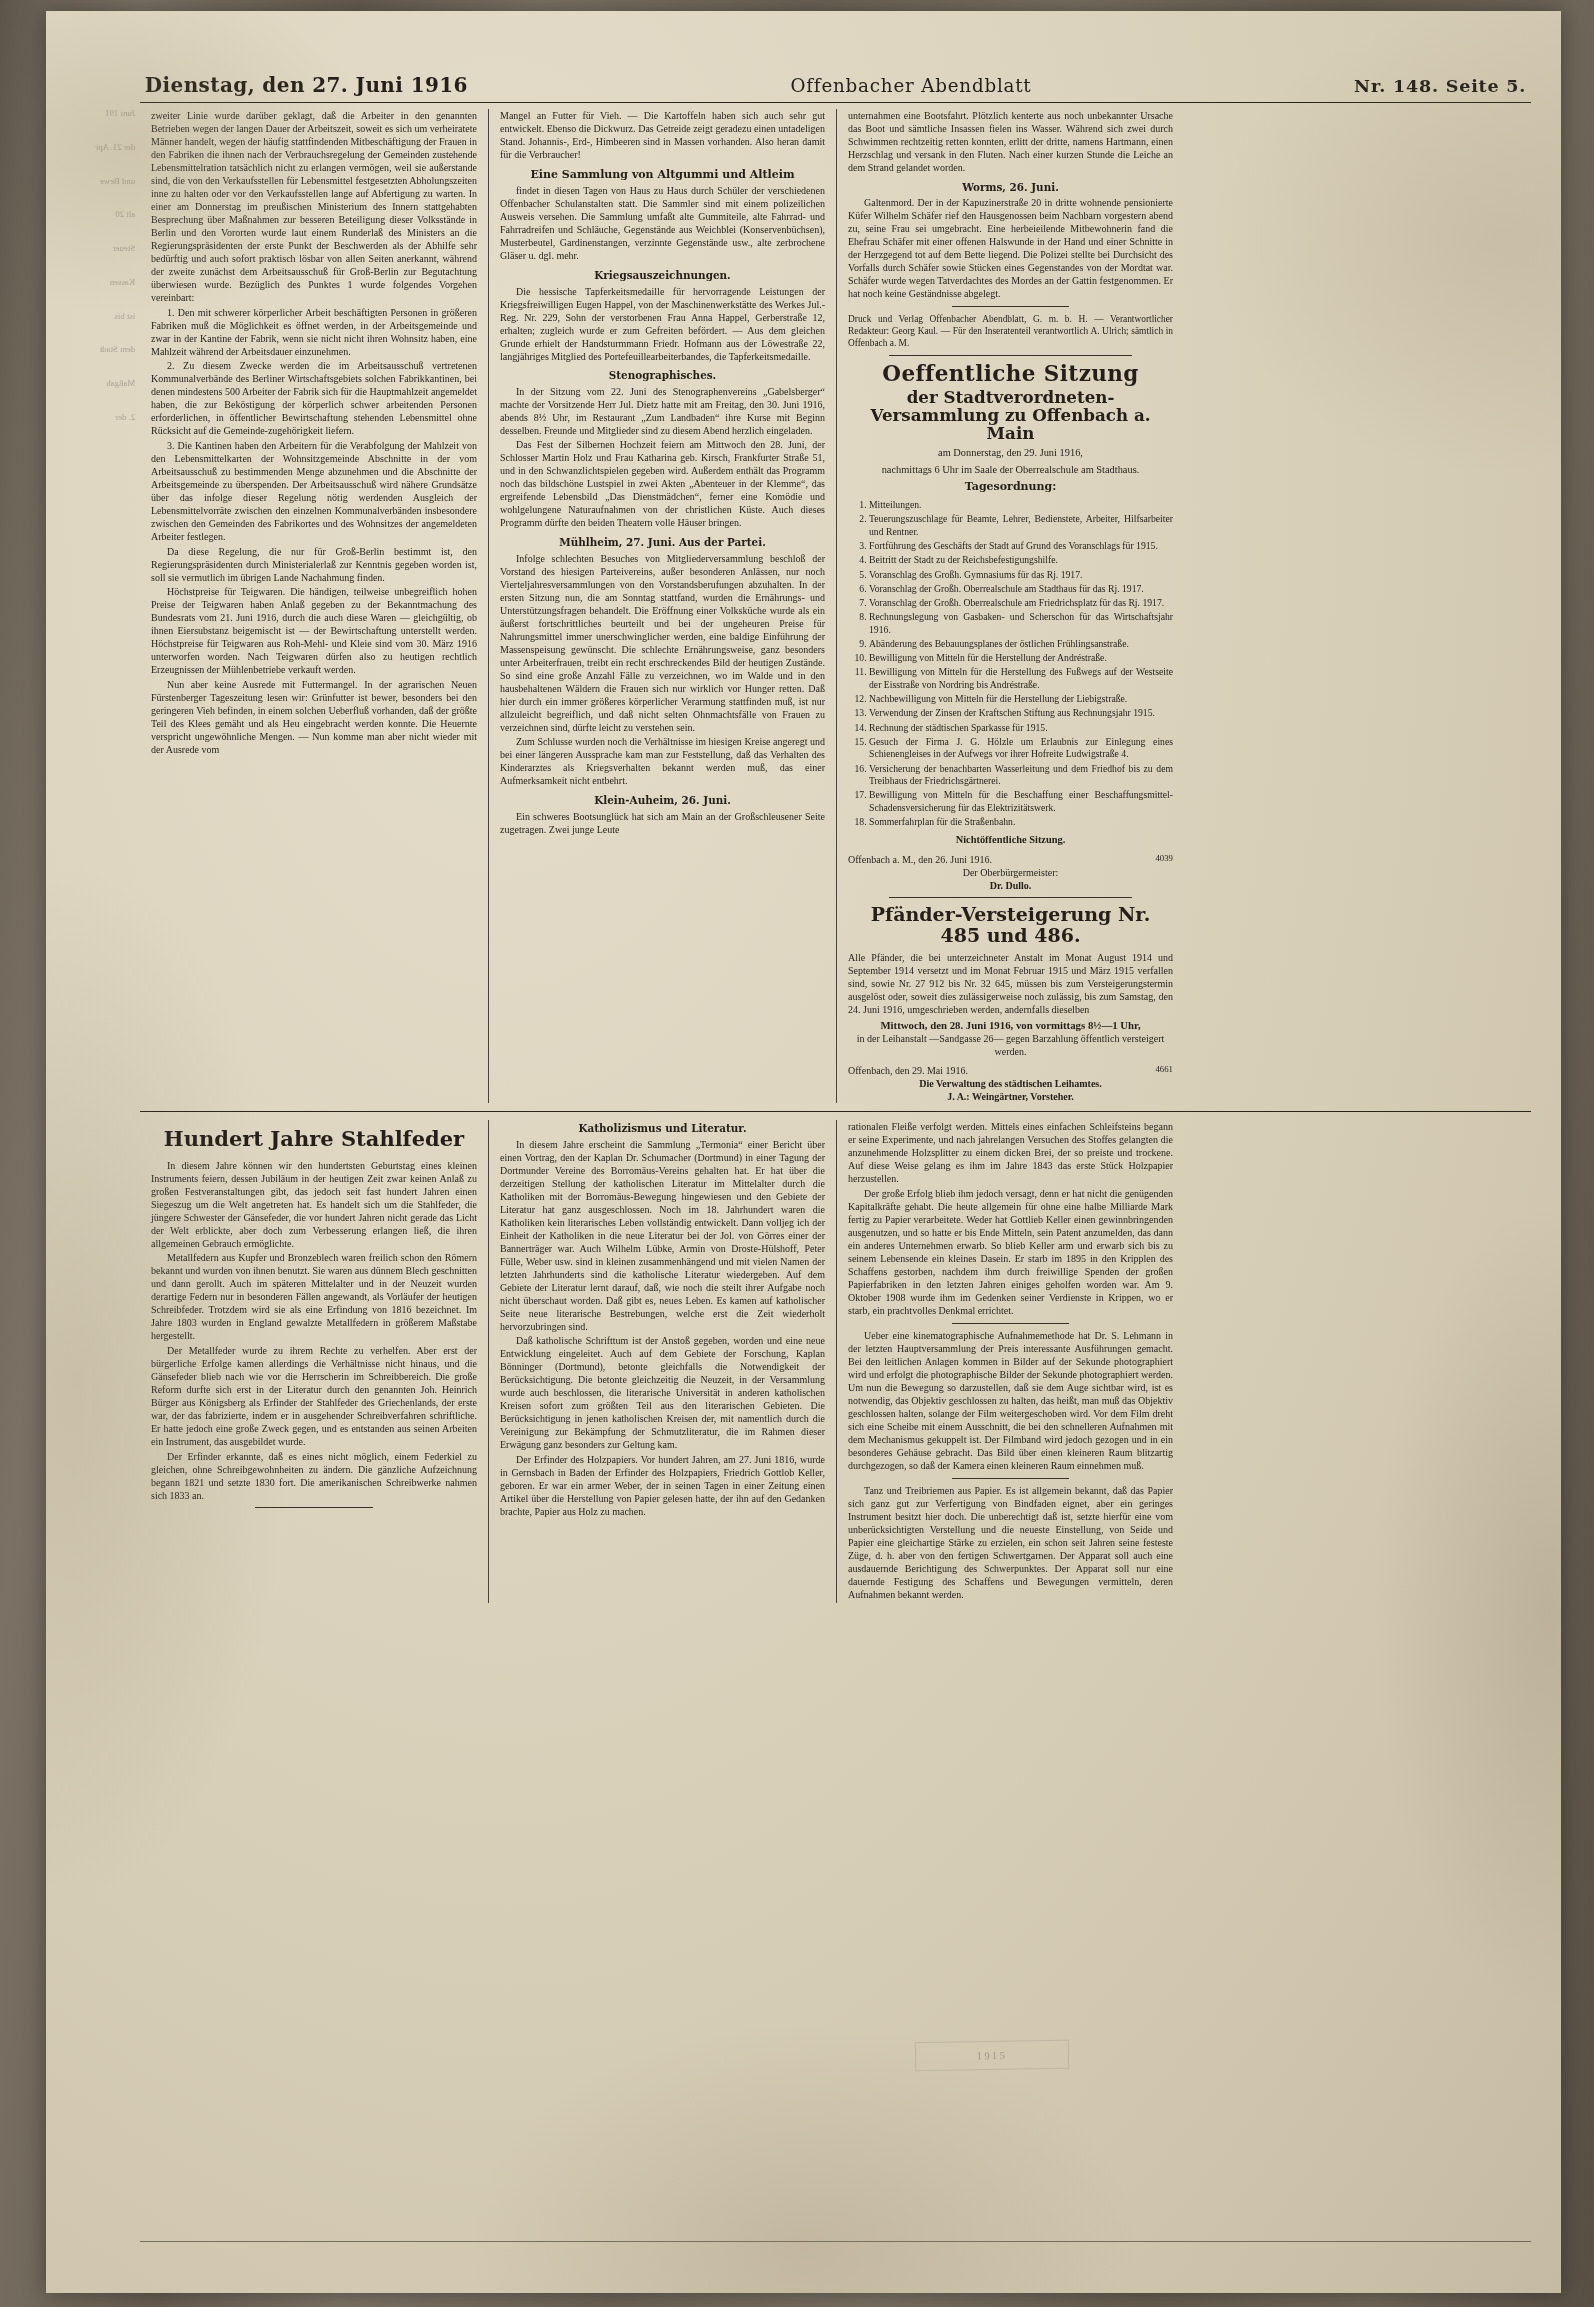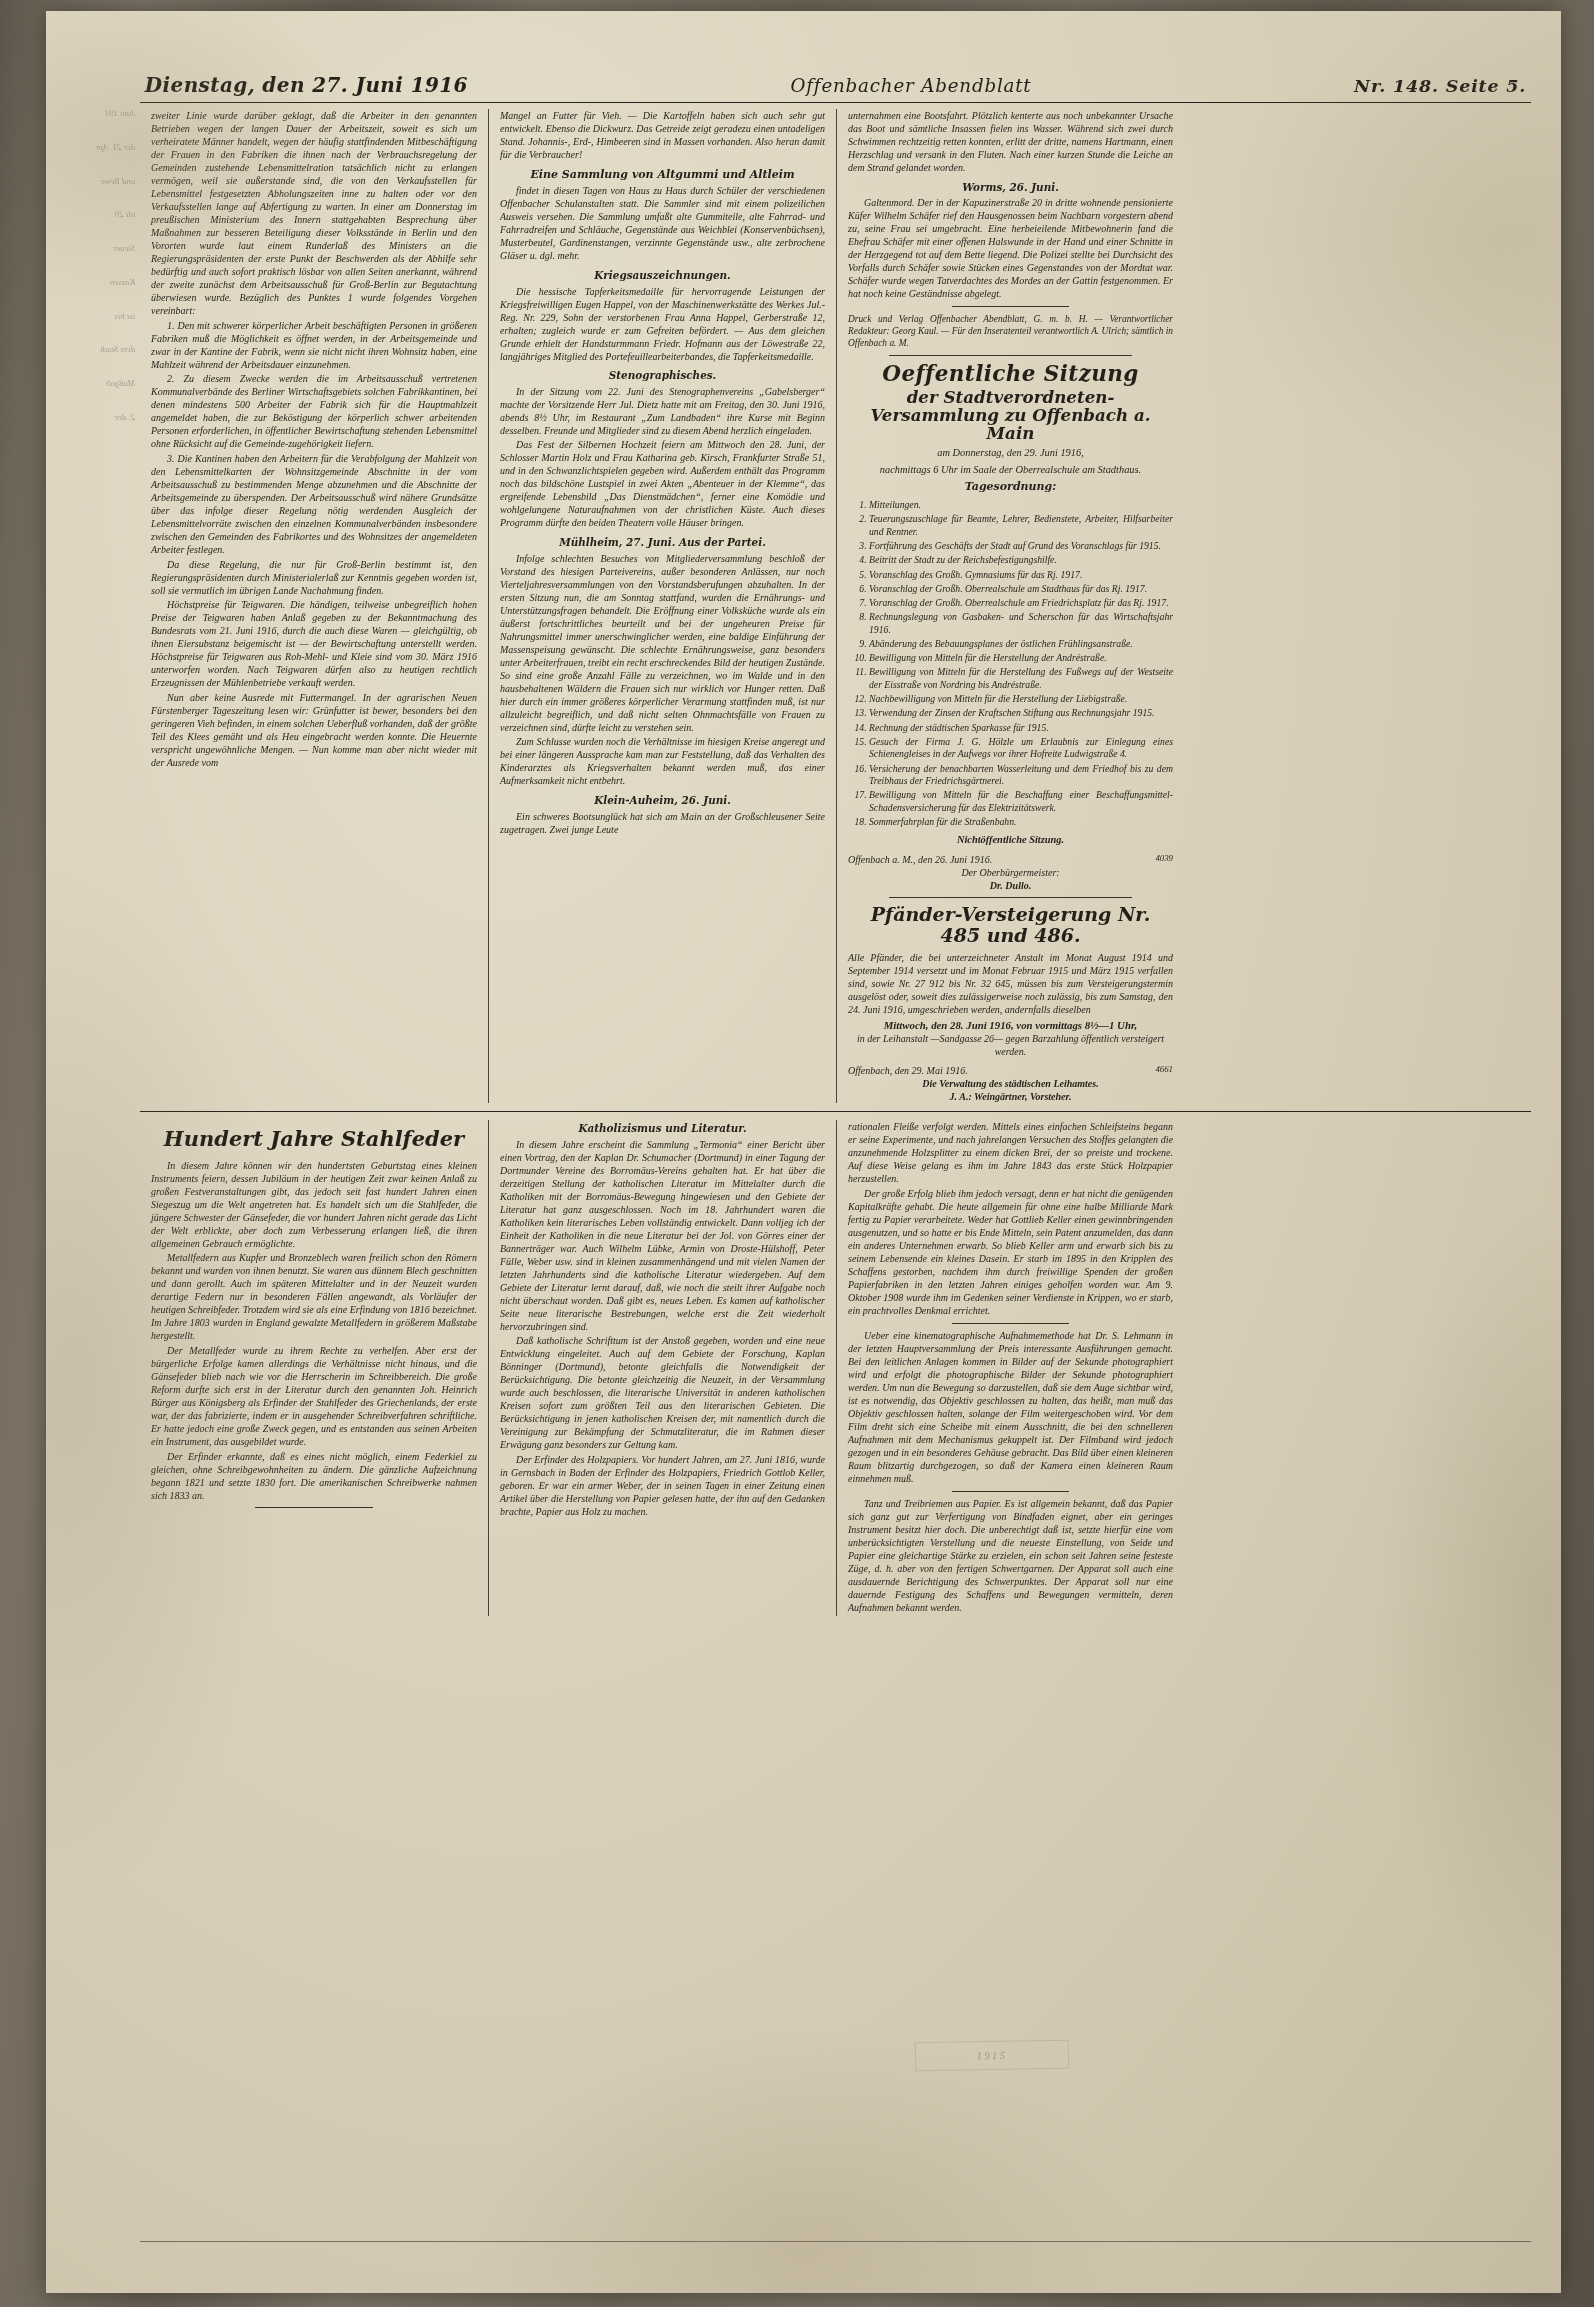--- a/index.html
+++ b/index.html
@@ -12,21 +12,20 @@
     height: 2307px;
     overflow: hidden;
     font-family: "Liberation Serif", serif;
   }
   
   #photo {
     position: absolute;
     inset: 0;
     background:
       linear-gradient(95deg, #5d5549 0%, #6d6558 3%, #7b7265 8%, #6f6759 14%, #655d50 20%, #7a7264 30%, #6b6355 45%, #776f61 60%, #655d4f 75%, #6e6658 88%, #574f44 100%);
-    font-style: italic;
   }
   
   #sheet {
     position: absolute;
     left: 46px;
     top: 11px;
     width: 1515px;
     height: 2282px;
     background:
       radial-gradient(ellipse at 30% 20%, #e4ddc9 0%, #ddd5c0 35%, #d6cdb6 60%, #cfc5ad 80%, #c5bba2 100%);

